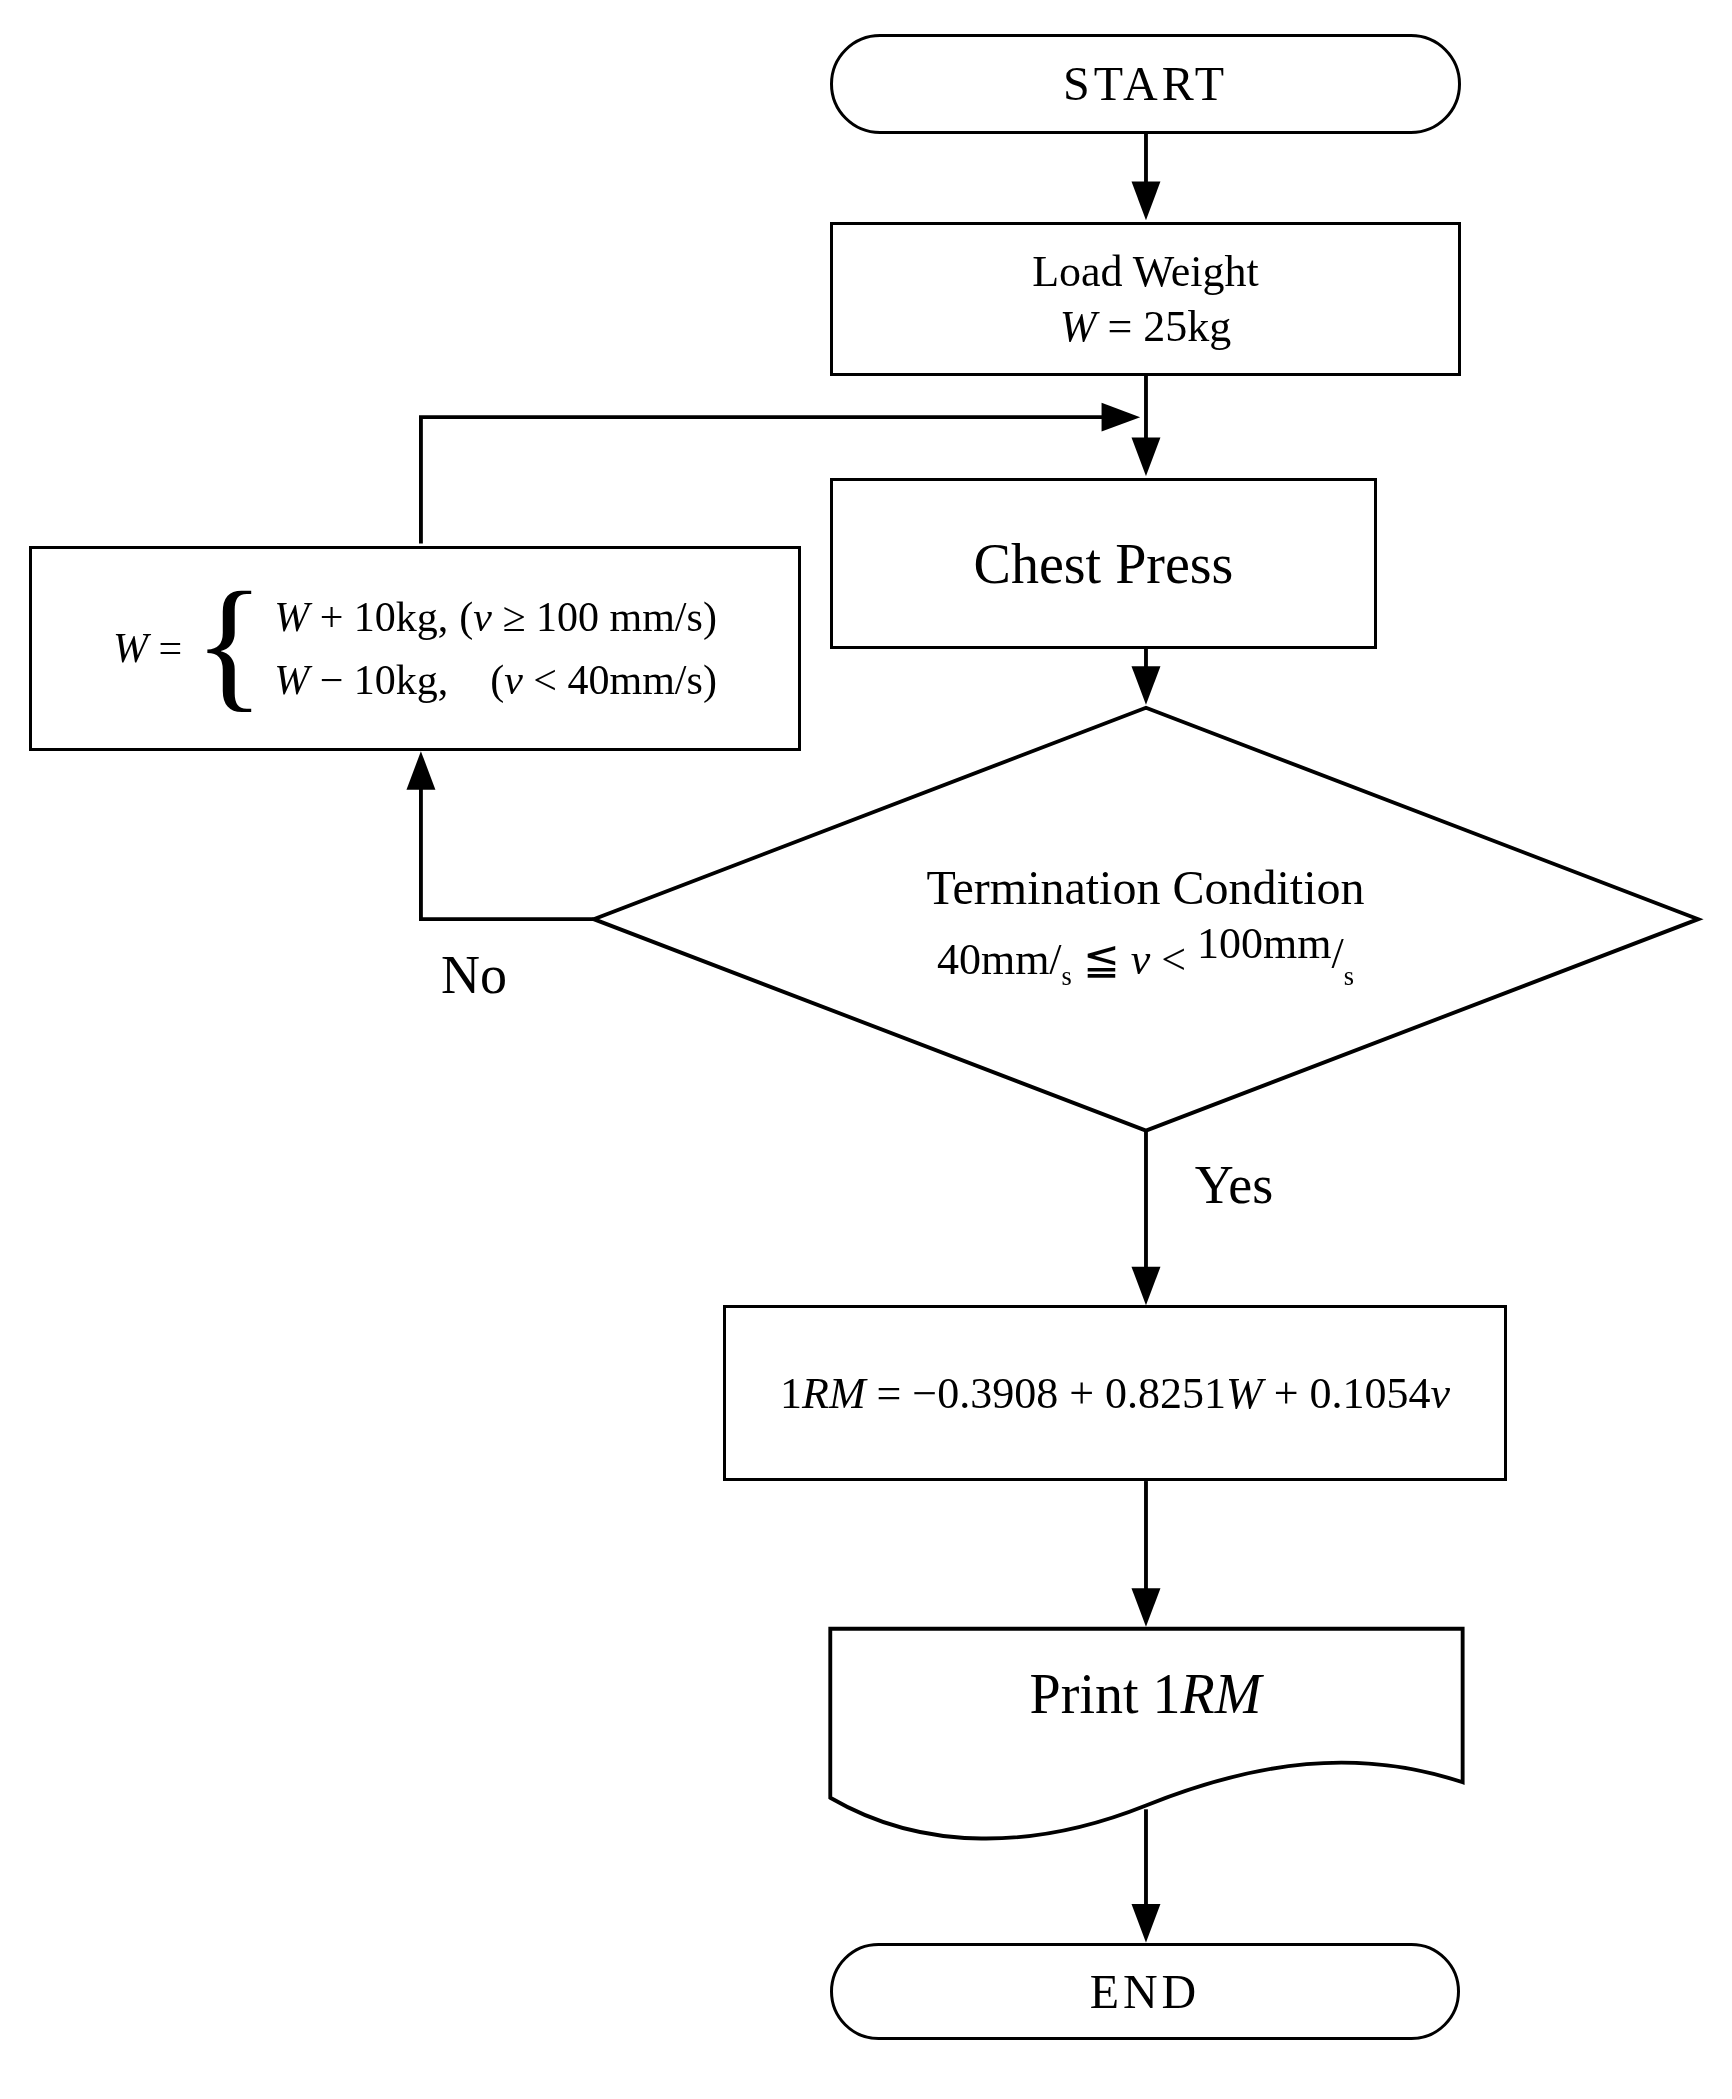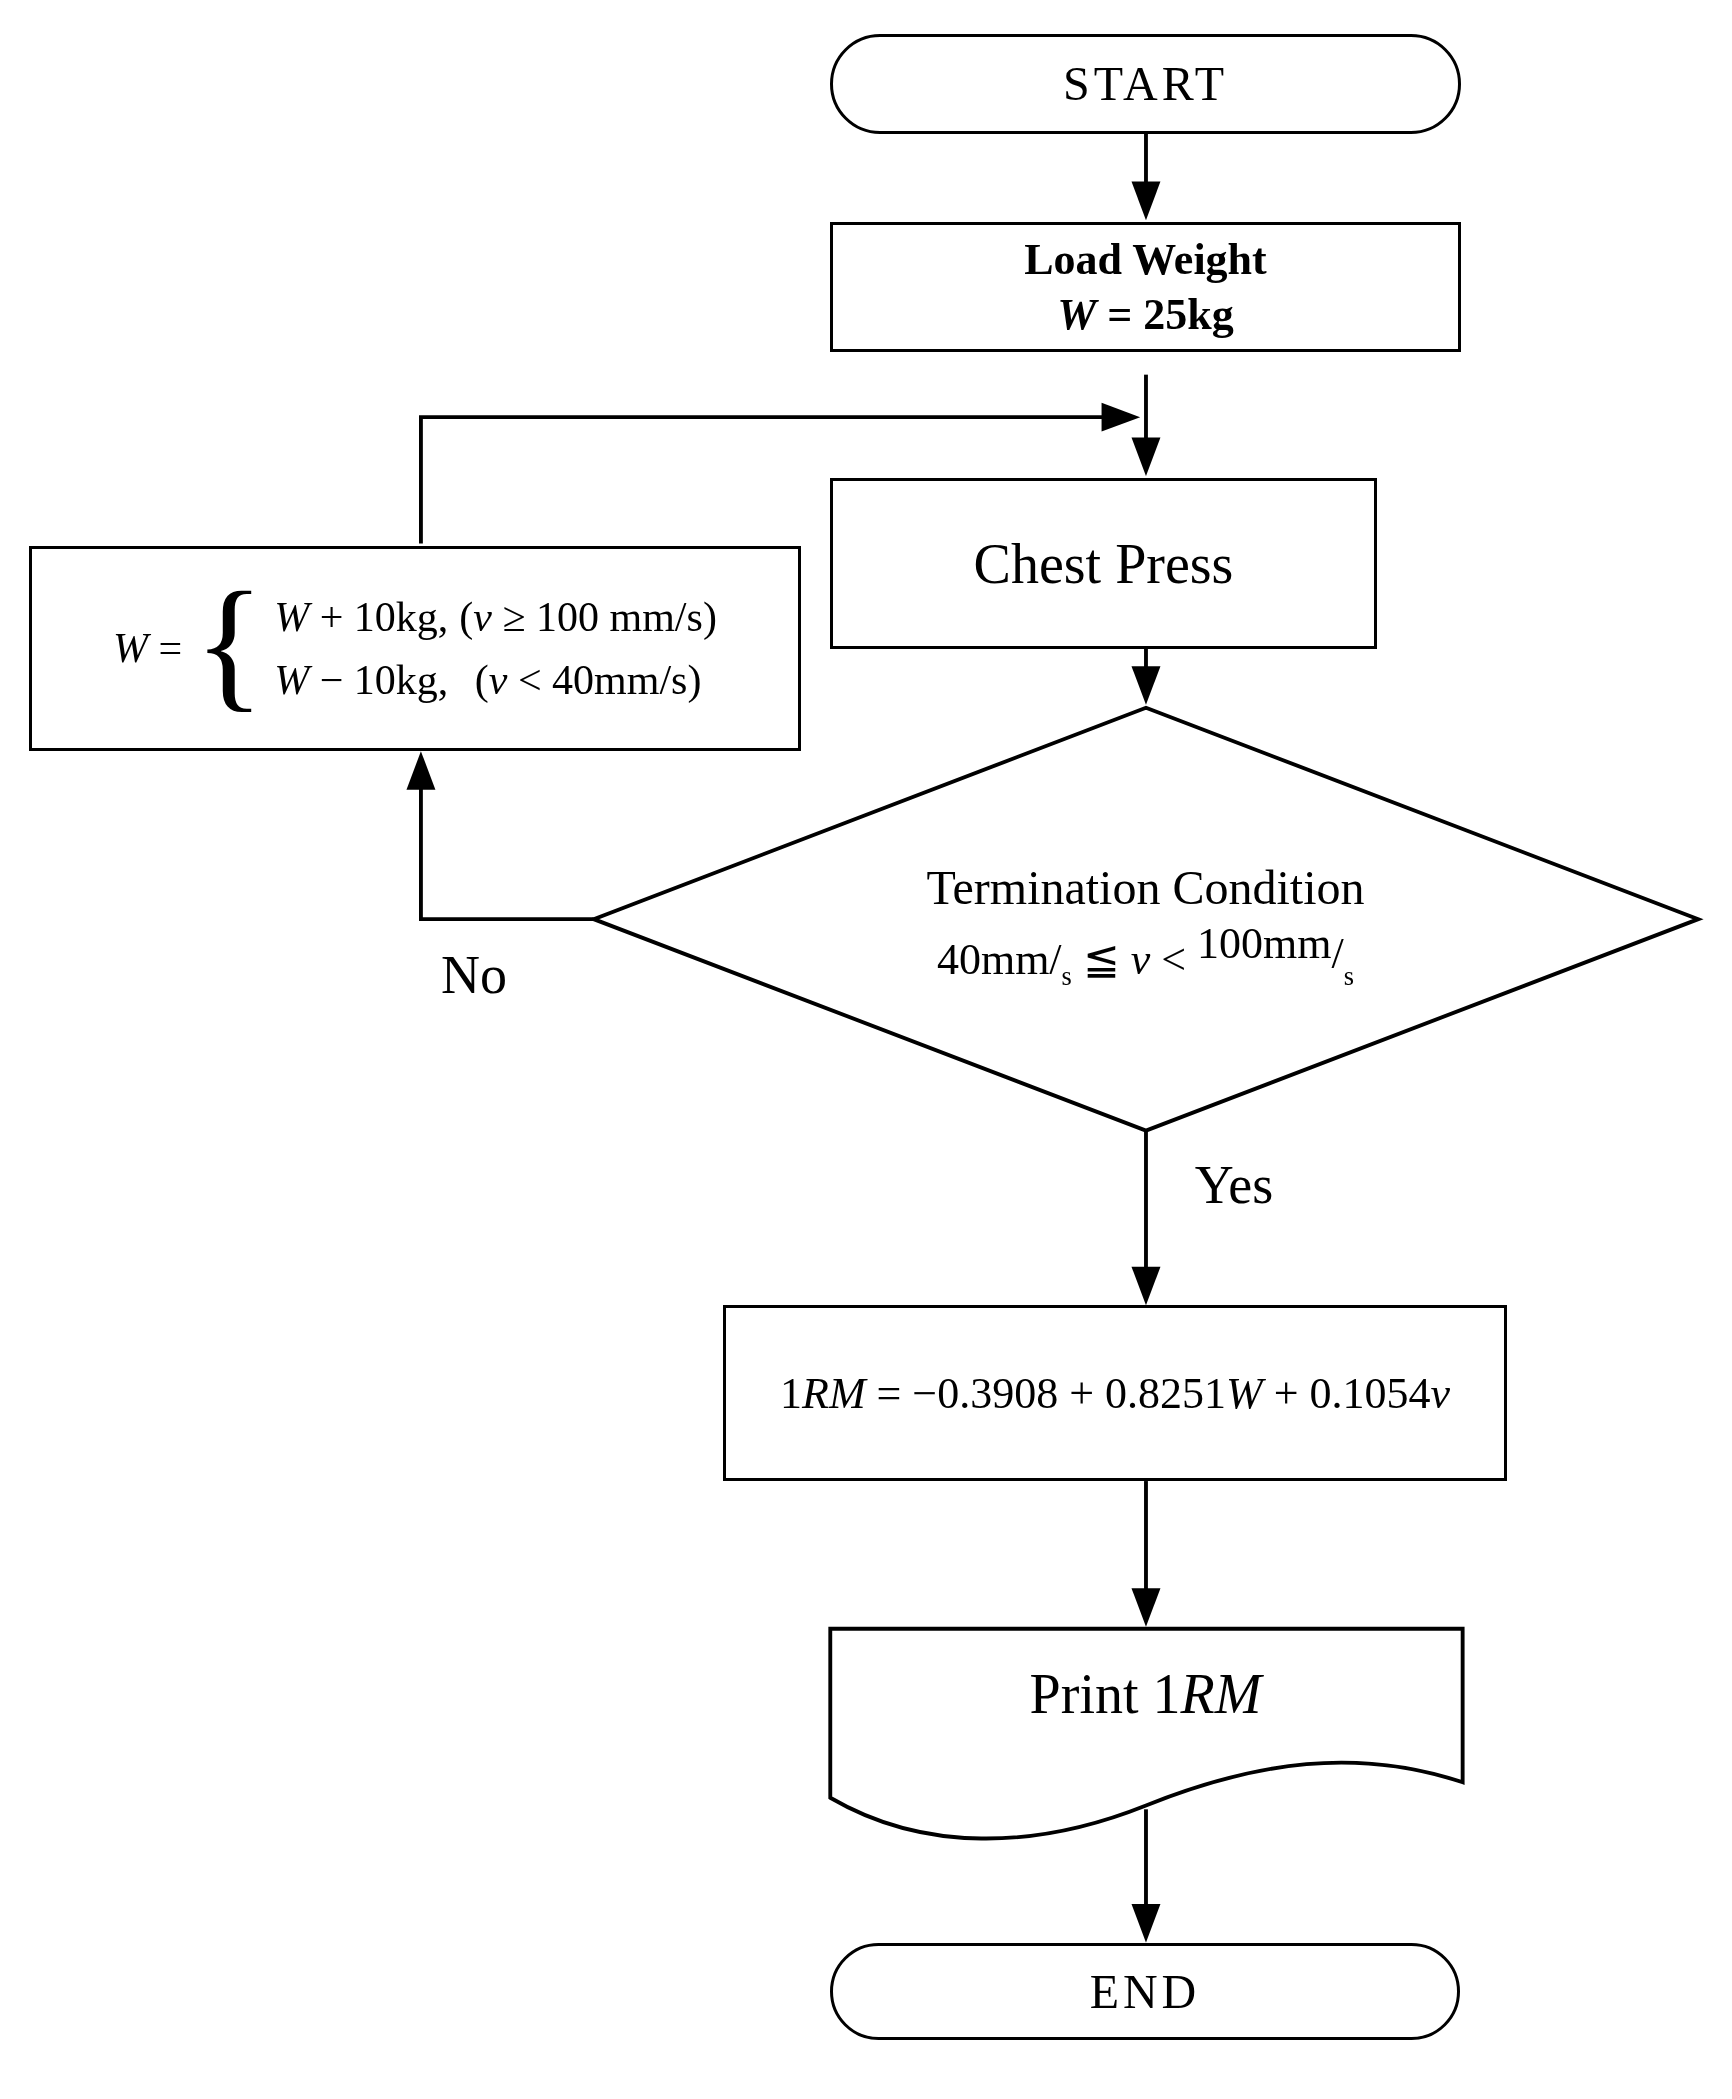--- a/index.html
+++ b/index.html
@@ -34,21 +34,21 @@
   .dec-line1 { font-size:48px; white-space:nowrap; }
   .dec-line2 { font-size:44px; margin-top:13.5px; white-space:nowrap; }
   .dec-line3 { font-size:44px; margin-top:9.7px; white-space:nowrap; }
 
   .wu-wrap { display:flex; align-items:center; }
   .wu-lhs  { font-size:42px; margin-right:11.6px; white-space:nowrap; }
   .wu-brace{ font-size:147px; line-height:0.8; font-weight:400; margin-right:9.7px; transform:translateY(-5.8px); }
   .wu-grid { display:grid; grid-template-columns:auto auto; column-gap:50px; row-gap:7.7px;
              font-size:42px; align-items:baseline;gap:11px; }
   .wu-expr { text-align:left;  white-space:nowrap; }
-  .wu-cond { white-space:nowrap; }
+  .wu-cond { text-align:right; white-space:nowrap; }
 
   .it    { font-style:italic; }
   .sub   { font-size:60%; position:relative; top:0.42em; }
   .raise { position:relative; top:-0.35em; }
   .slash { position:relative; top:-0.12em; }
 </style>
 </head>
 <body>
 
 <div class="canvas">
@@ -83,21 +83,21 @@
                            C 1072 1916 956 1918 860 1862 Z"></path>
 
     <line class="ln" x1="1187" y1="1874" x2="1187" y2="1978"></line>
     <polygon class="hd" points="1187,2012 1172,1972 1202,1972"></polygon>
   </svg>
 
   <div class="node stadium" style="left:830px; top:34px; width:631px; height:100px;">
     <span class="terminal-label">START</span>
   </div>
 
-  <div class="node" style="left:830px; top:222px; width:631px; height:130px;font-weight:bold;">
+  <div class="node" style="left:830px; top:222px; width:631px; height:154px;">
     <div class="load-line">Load Weight</div>
     <div class="load-line"><span class="it">W</span><span> = 25kg</span></div>
   </div>
 
   <div class="node" style="left:830px; top:478px; width:547px; height:171px;">
     <span class="chest-label">Chest Press</span>
   </div>
 
   <div class="node" style="left:29px; top:546px; width:772px; height:205px;">
     <div class="wu-wrap">

